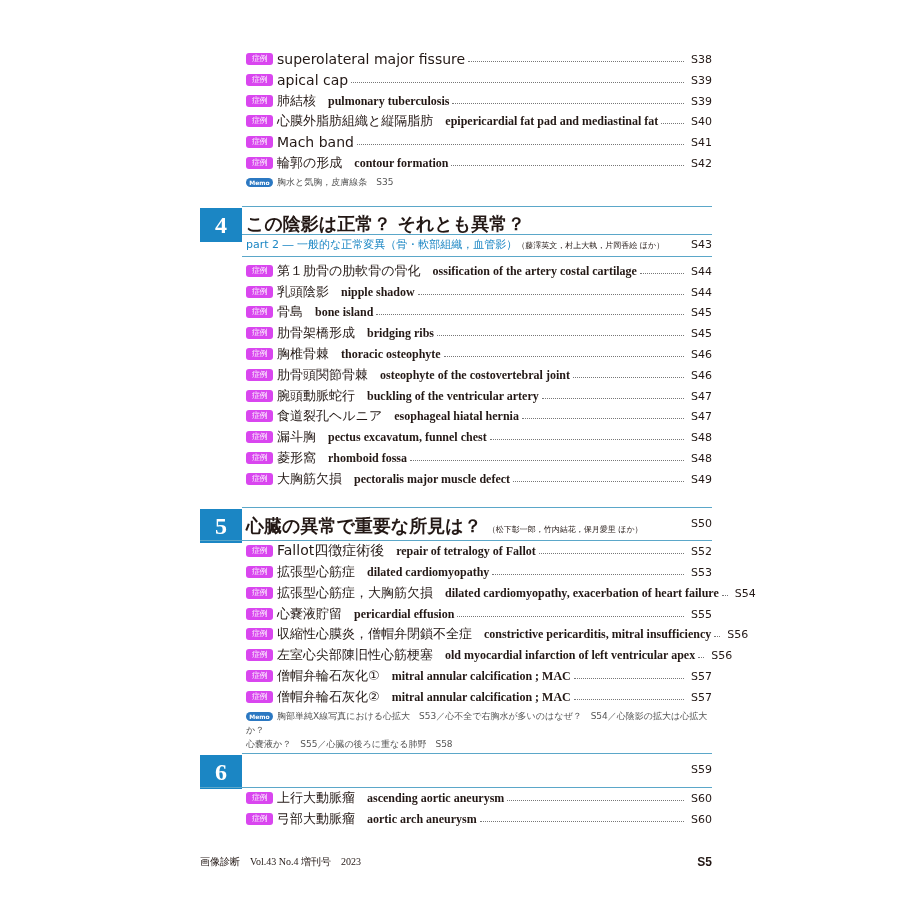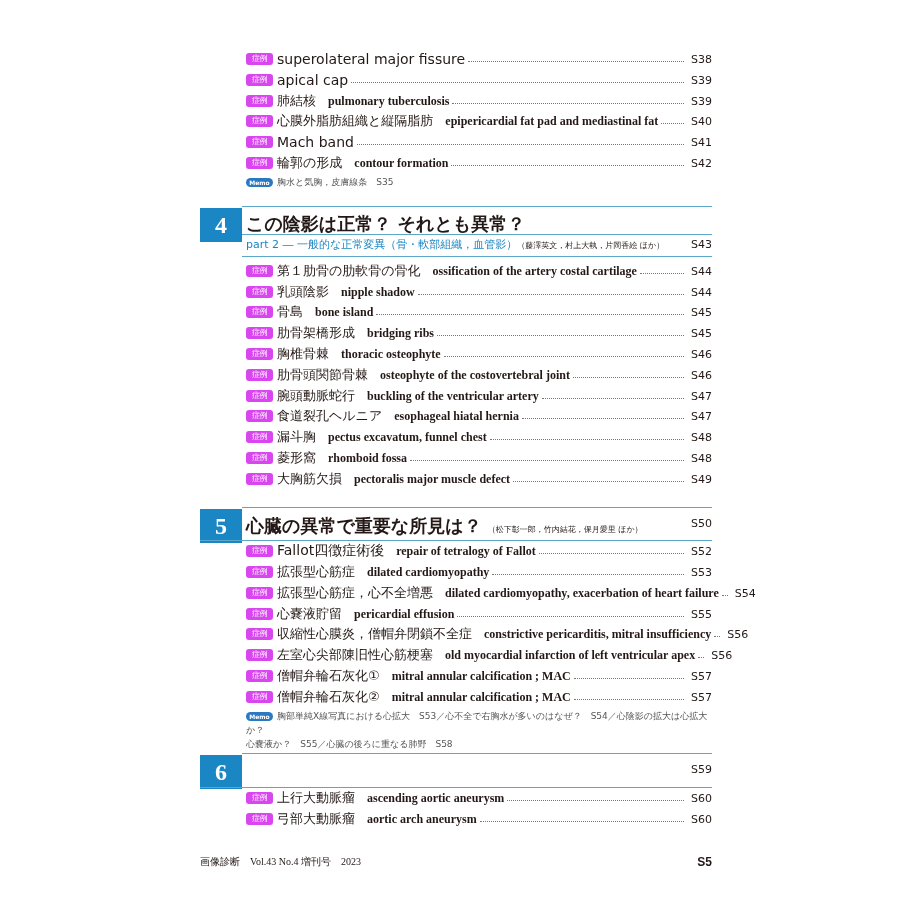--- a/index.html
+++ b/index.html
@@ -183,21 +183,21 @@
   </div>
   <div class="entry" style="top:563px">
     <span class="badge">症例</span>
     <span class="jp">拡張型心筋症</span>
     <span class="en">dilated cardiomyopathy</span>
     <span class="dots"></span>
     <span class="pg">S53</span>
   </div>
   <div class="entry" style="top:584px">
     <span class="badge">症例</span>
-    <span class="jp">拡張型心筋症，心不全増悪</span>
+    <span class="jp">拡張型心筋症，大胸筋欠損</span>
     <span class="en">dilated cardiomyopathy, exacerbation of heart failure</span>
     <span class="dots"></span>
     <span class="pg">S54</span>
   </div>
   <div class="entry" style="top:605px">
     <span class="badge">症例</span>
     <span class="jp">心嚢液貯留</span>
     <span class="en">pericardial effusion</span>
     <span class="dots"></span>
     <span class="pg">S55</span>

